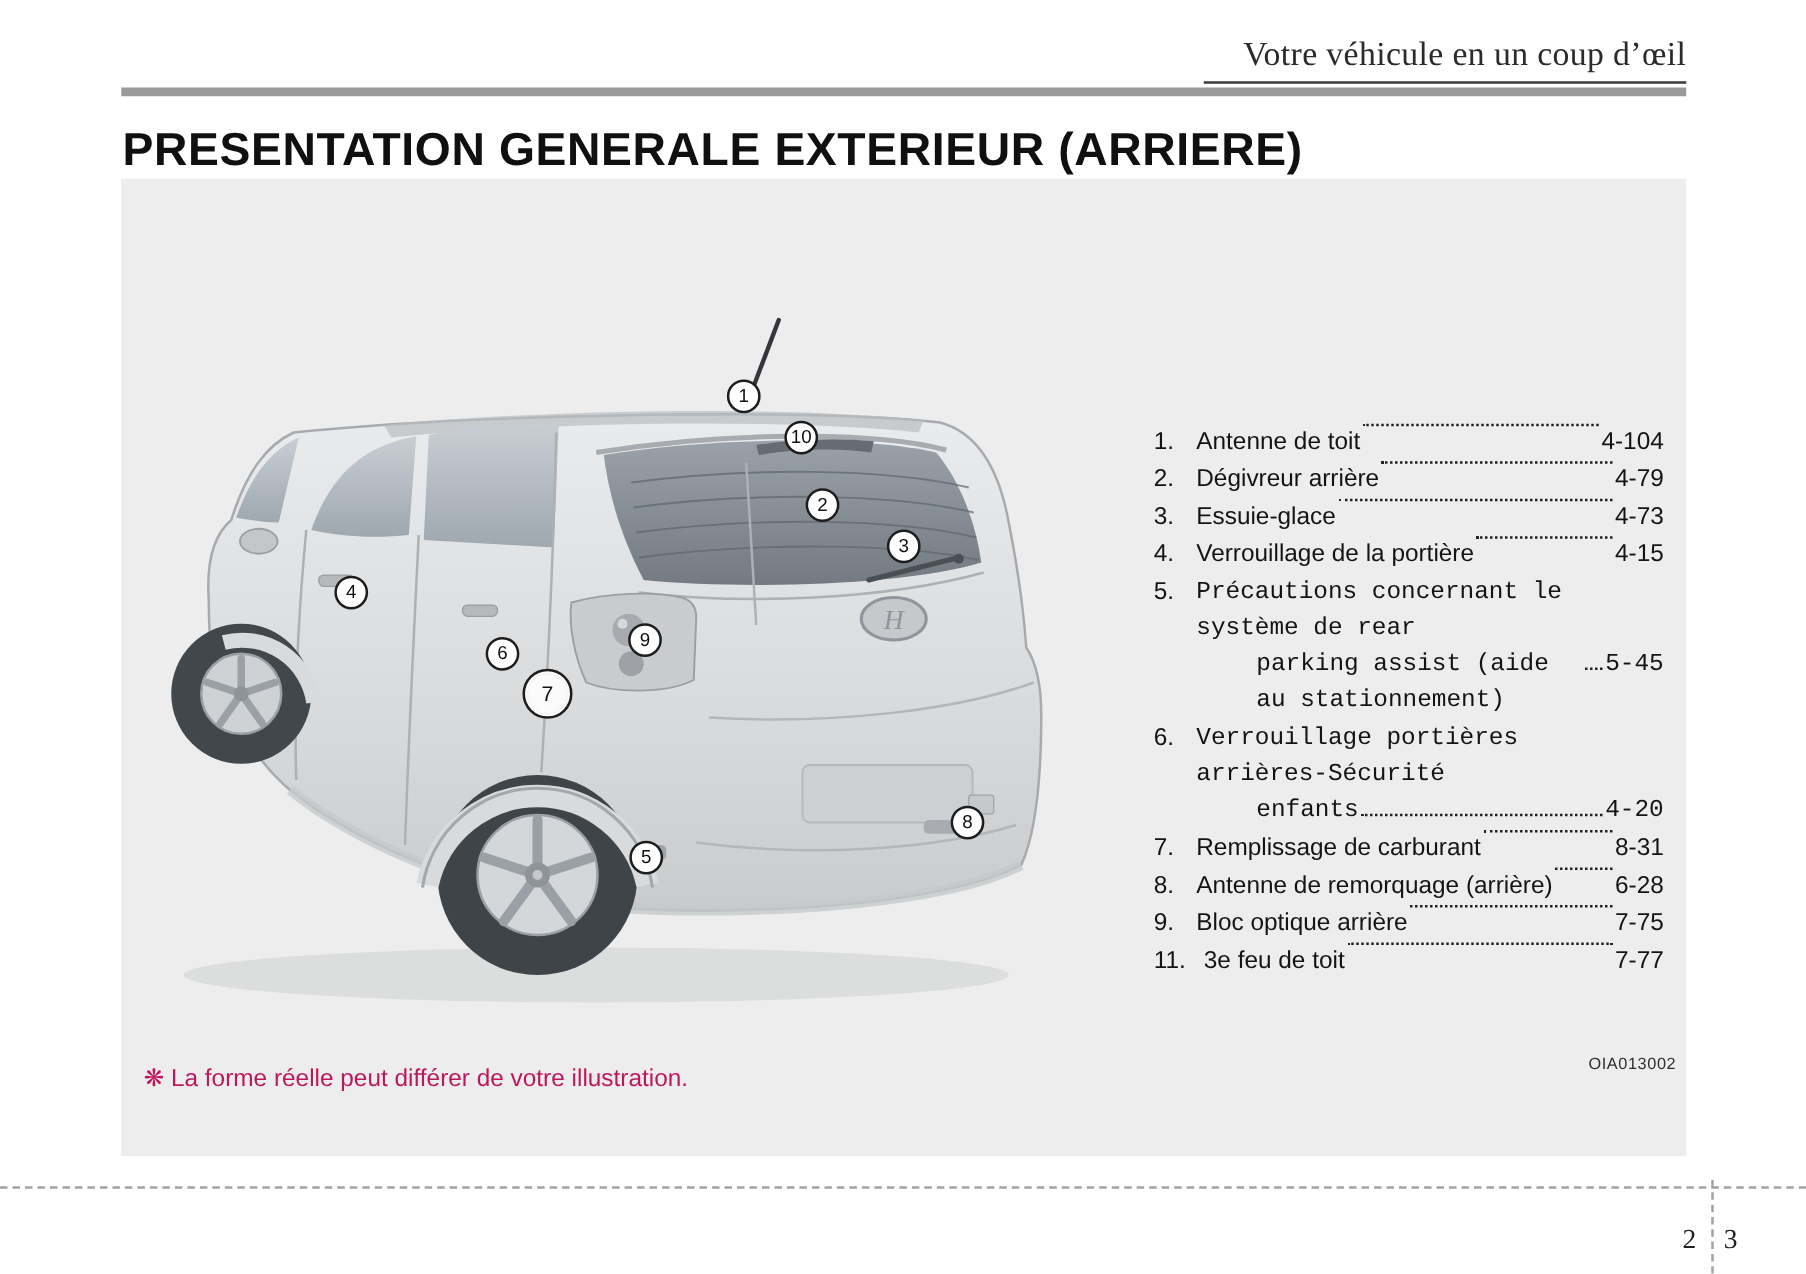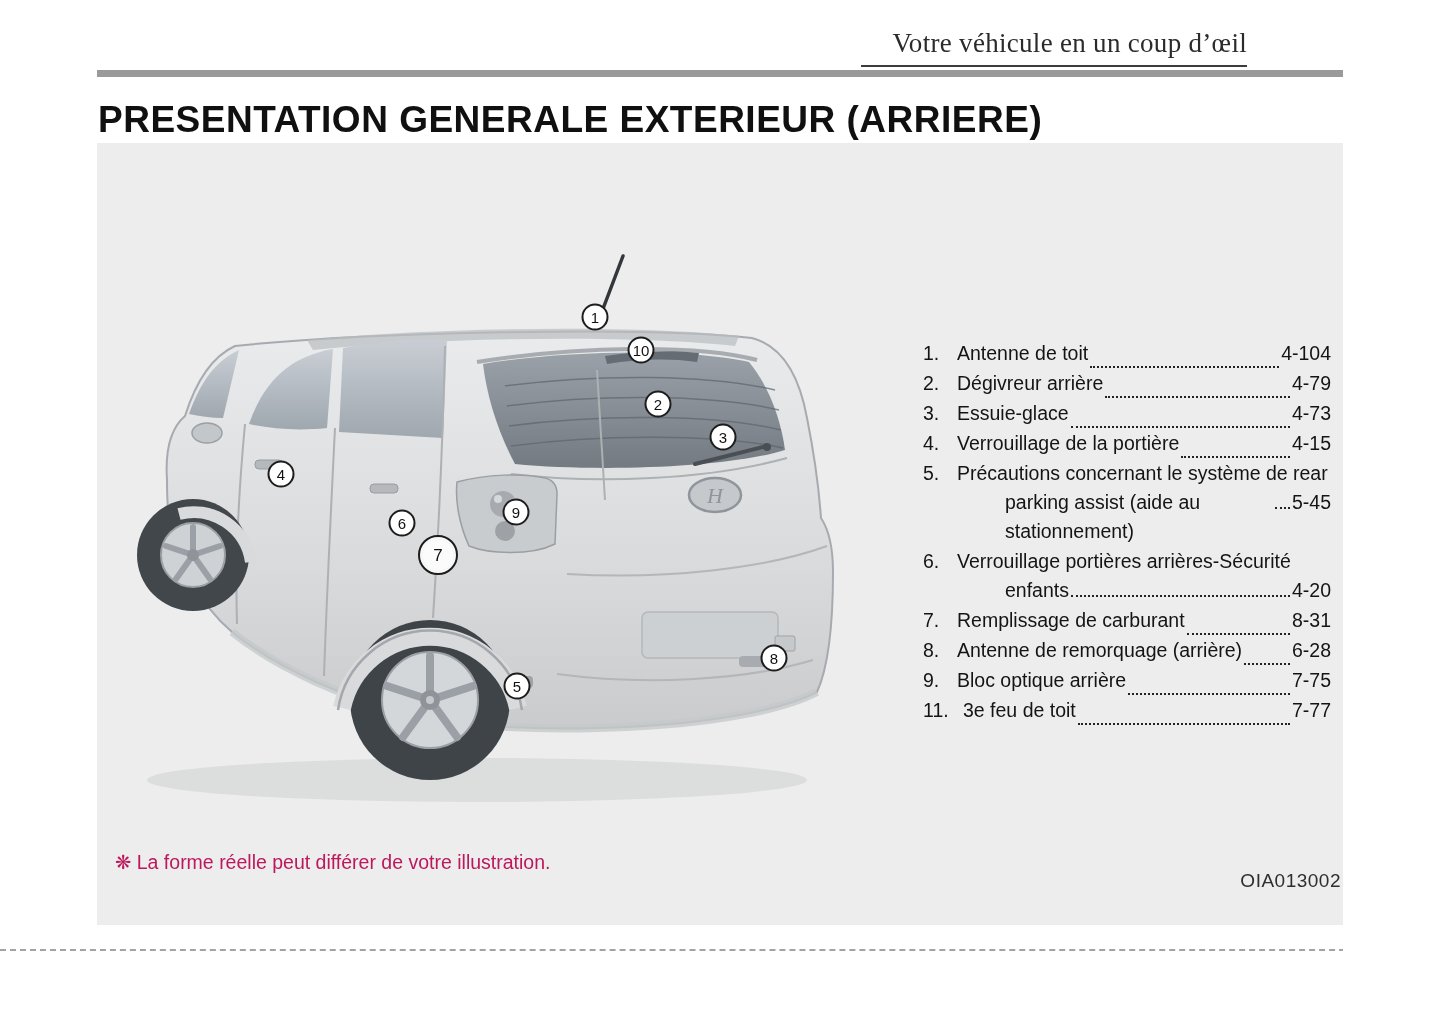--- a/index.html
+++ b/index.html
@@ -1,17 +1,17 @@
 <!DOCTYPE html>
 <html><head>
 <meta charset="utf-8">
 <style>
   html,body{margin:0;padding:0;background:#fff;}
   .page{
-    position:relative;width:1343px;height:1019px;background:#ffffff;
+    position:relative;width:1445px;height:1019px;background:#ffffff;
     font-family:"Liberation Sans",sans-serif;overflow:hidden;color:#141414;
   }
   
   .chapter-title{
     position:absolute;top:28px;right:96px;
     font-family:"Liberation Serif",serif;font-size:27px;color:#2b2b2b;
     letter-spacing:0.3px;white-space:nowrap;
   }
   .rule-thin{position:absolute;top:65px;right:96px;width:386px;height:2px;background:#3c3c3c;}
   .rule-thick{position:absolute;top:70px;left:97px;width:1252px;height:7px;background:#9a9a9a;}
@@ -28,29 +28,29 @@
     background:#ffffff;box-sizing:border-box;transform:translate(-50%,-50%);
     display:flex;align-items:center;justify-content:center;
     font-size:15px;color:#111;line-height:1;
   }
   .callout.large{width:40px;height:40px;background:rgba(255,255,255,0.9);font-size:17px;}
   
   .parts-list{position:absolute;top:196px;left:826px;width:408px;font-size:19.5px;line-height:29px;color:#141414;}
   .toc-item{display:flex;margin:0 0 1px 0;}
   .toc-num{flex:none;width:34px;}
   .toc-item.wide-num .toc-num{width:40px;}
-  .toc-body{flex:1;display:flex;align-items:flex-end;min-width:0;}
-  .toc-body-block{flex:1;min-width:0;}
+  .toc-body{flex:1;display:flex;align-items:flex-start;min-width:0;}
+  .toc-body-block{flex:1;min-width:0;font-family:Liberation Mono, monospace;}
   .toc-line1{display:block;}
   .toc-line2{display:flex;align-items:baseline;margin-left:48px;}
   .toc-dots{flex:1 1 18px;min-width:14px;height:0;border-bottom:2.5px dotted #222;margin:0 2px;}
   .toc-page{flex:none;white-space:nowrap;}
   
   .figure-note{position:absolute;left:18px;top:708px;font-size:19.5px;color:#be185d;}
-  .figure-code{position:absolute;right:8px;top:727px;font-size:19px;letter-spacing:0.5px;color:#2e2e2e;}
+  .figure-code{position:absolute;right:8px;top:700px;font-size:13px;letter-spacing:0.5px;color:#2e2e2e;}
   
   .footer-dash-h{position:absolute;top:949px;left:0;width:1445px;height:0;border-top:2px dashed #a3a3a3;}
   .footer-dash-v{position:absolute;top:944px;left:1369px;height:75px;width:0;border-left:2px dashed #a3a3a3;}
   .page-num{
     position:absolute;top:978px;left:1346px;display:flex;gap:22px;
     font-family:"Liberation Serif",serif;font-size:22px;color:#222;
   }
 </style>
 </head>
 <body>

